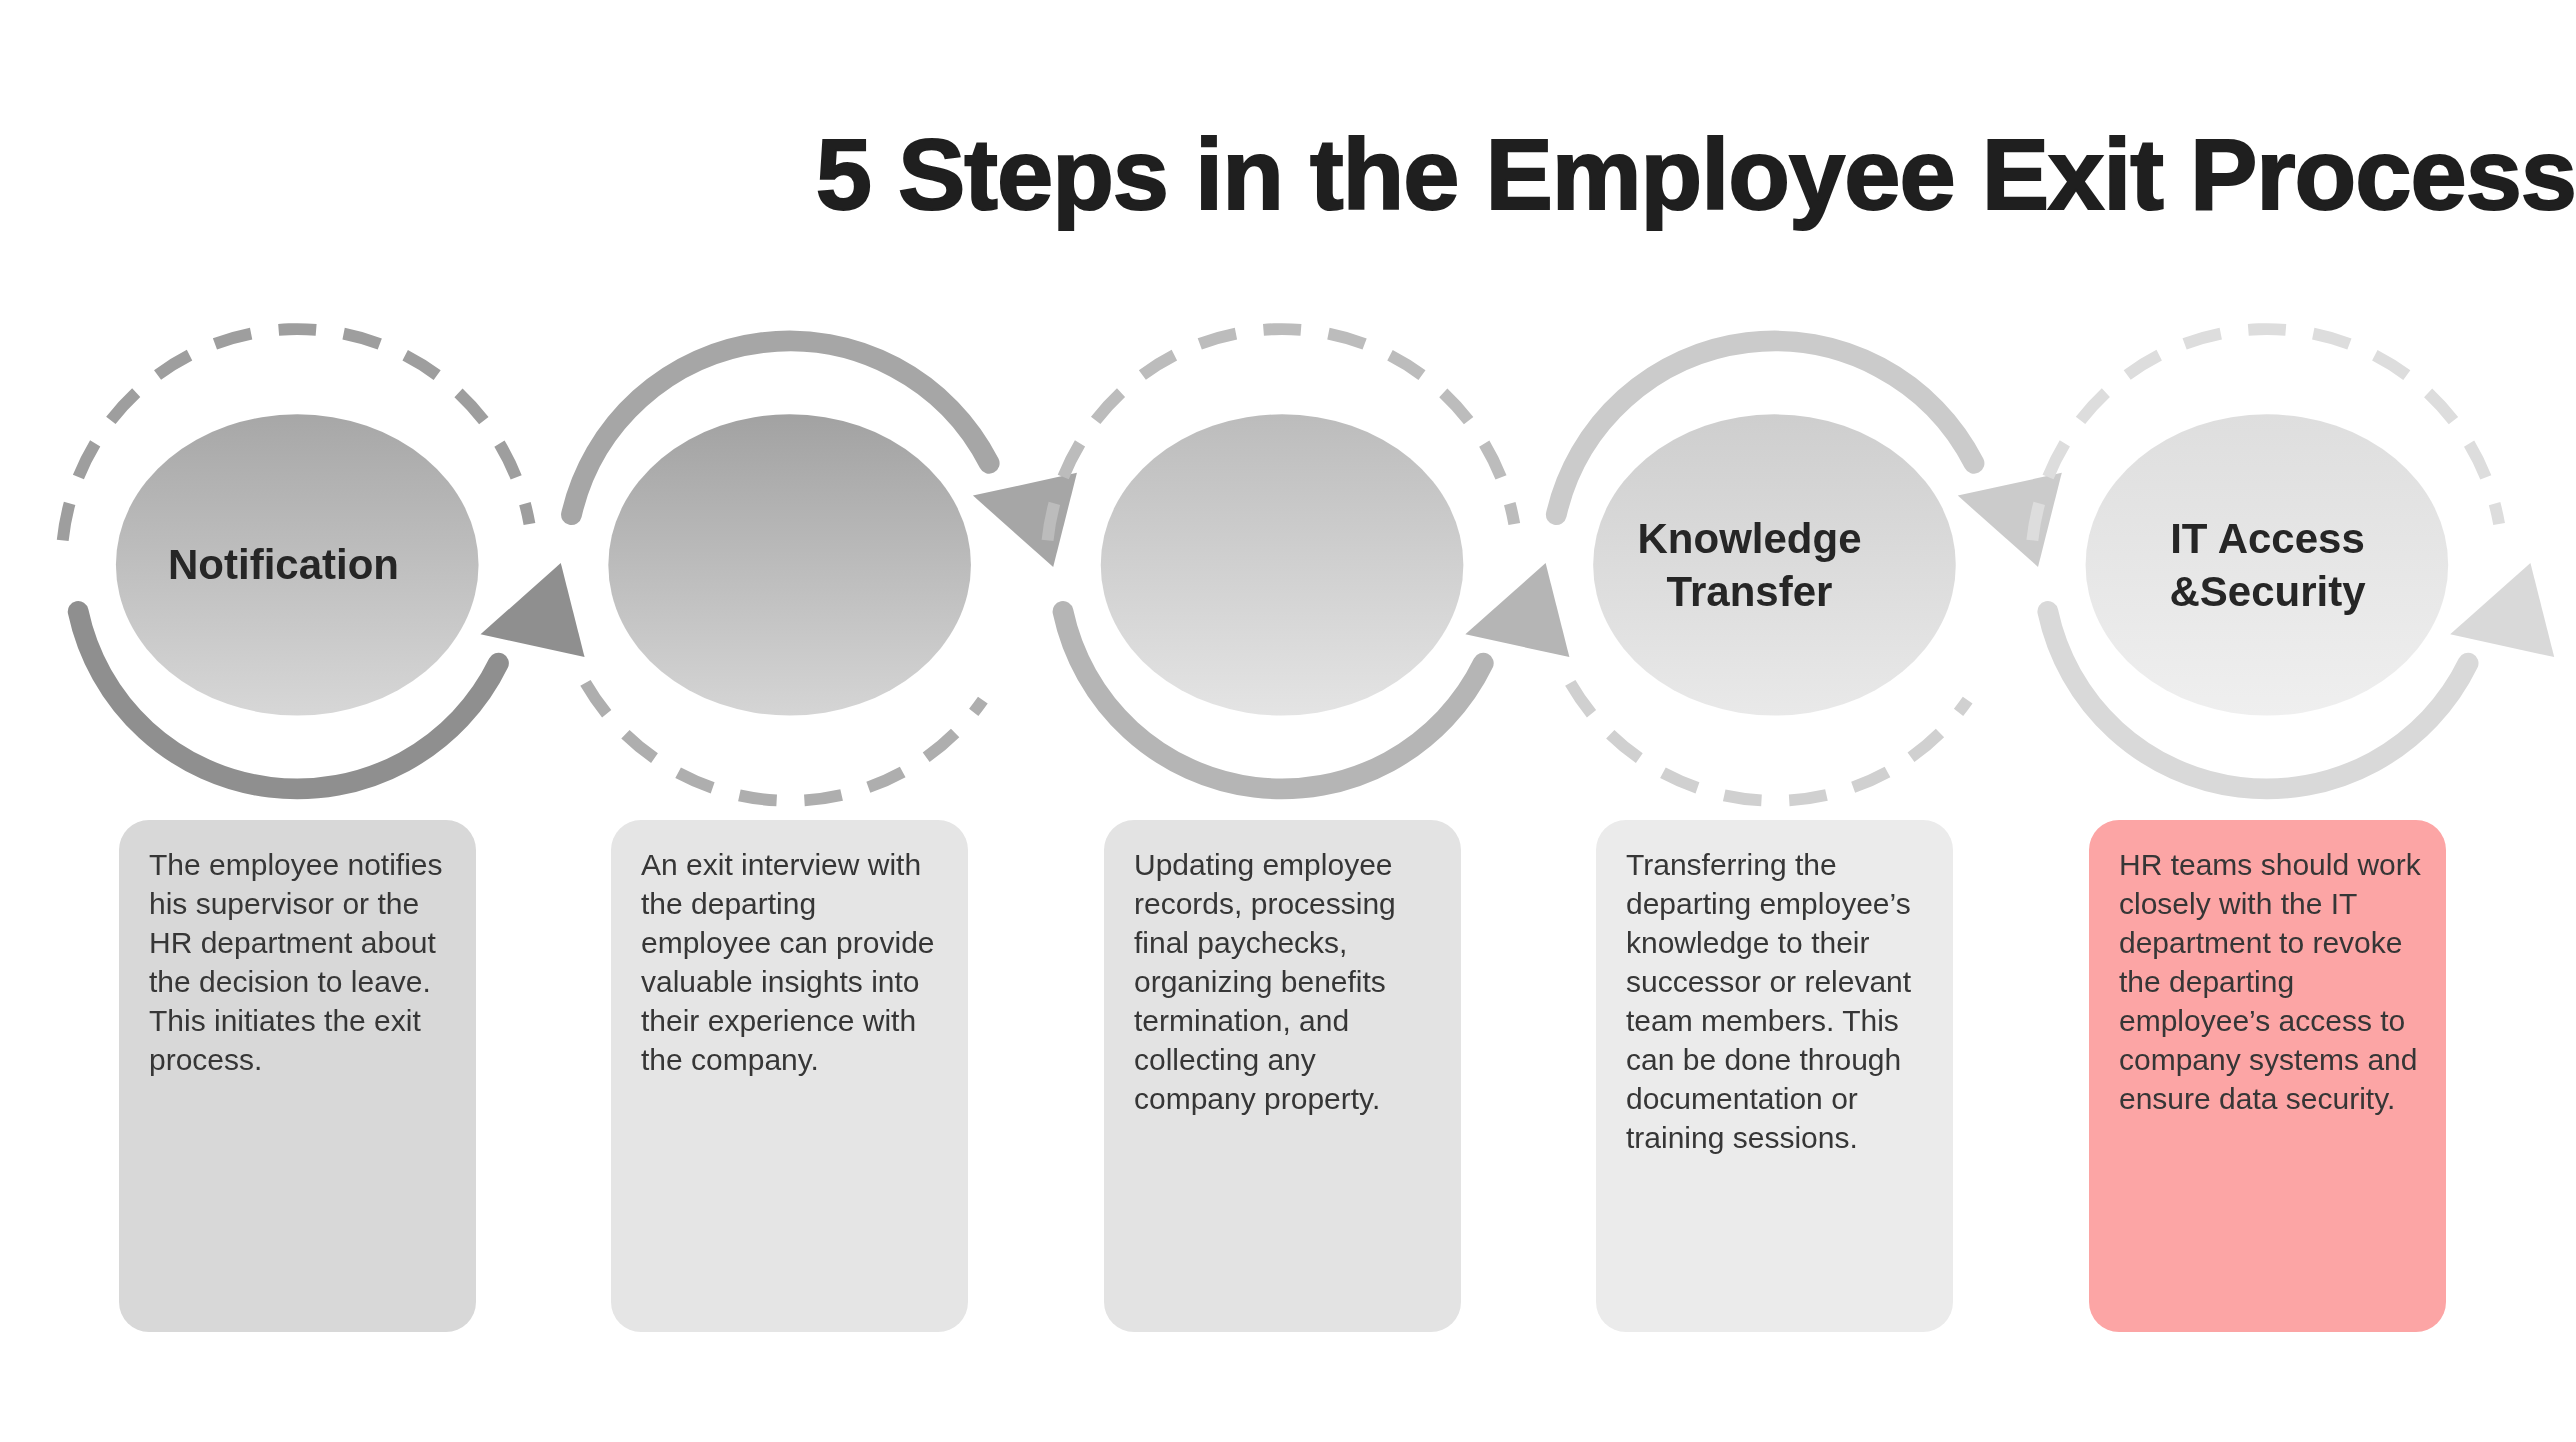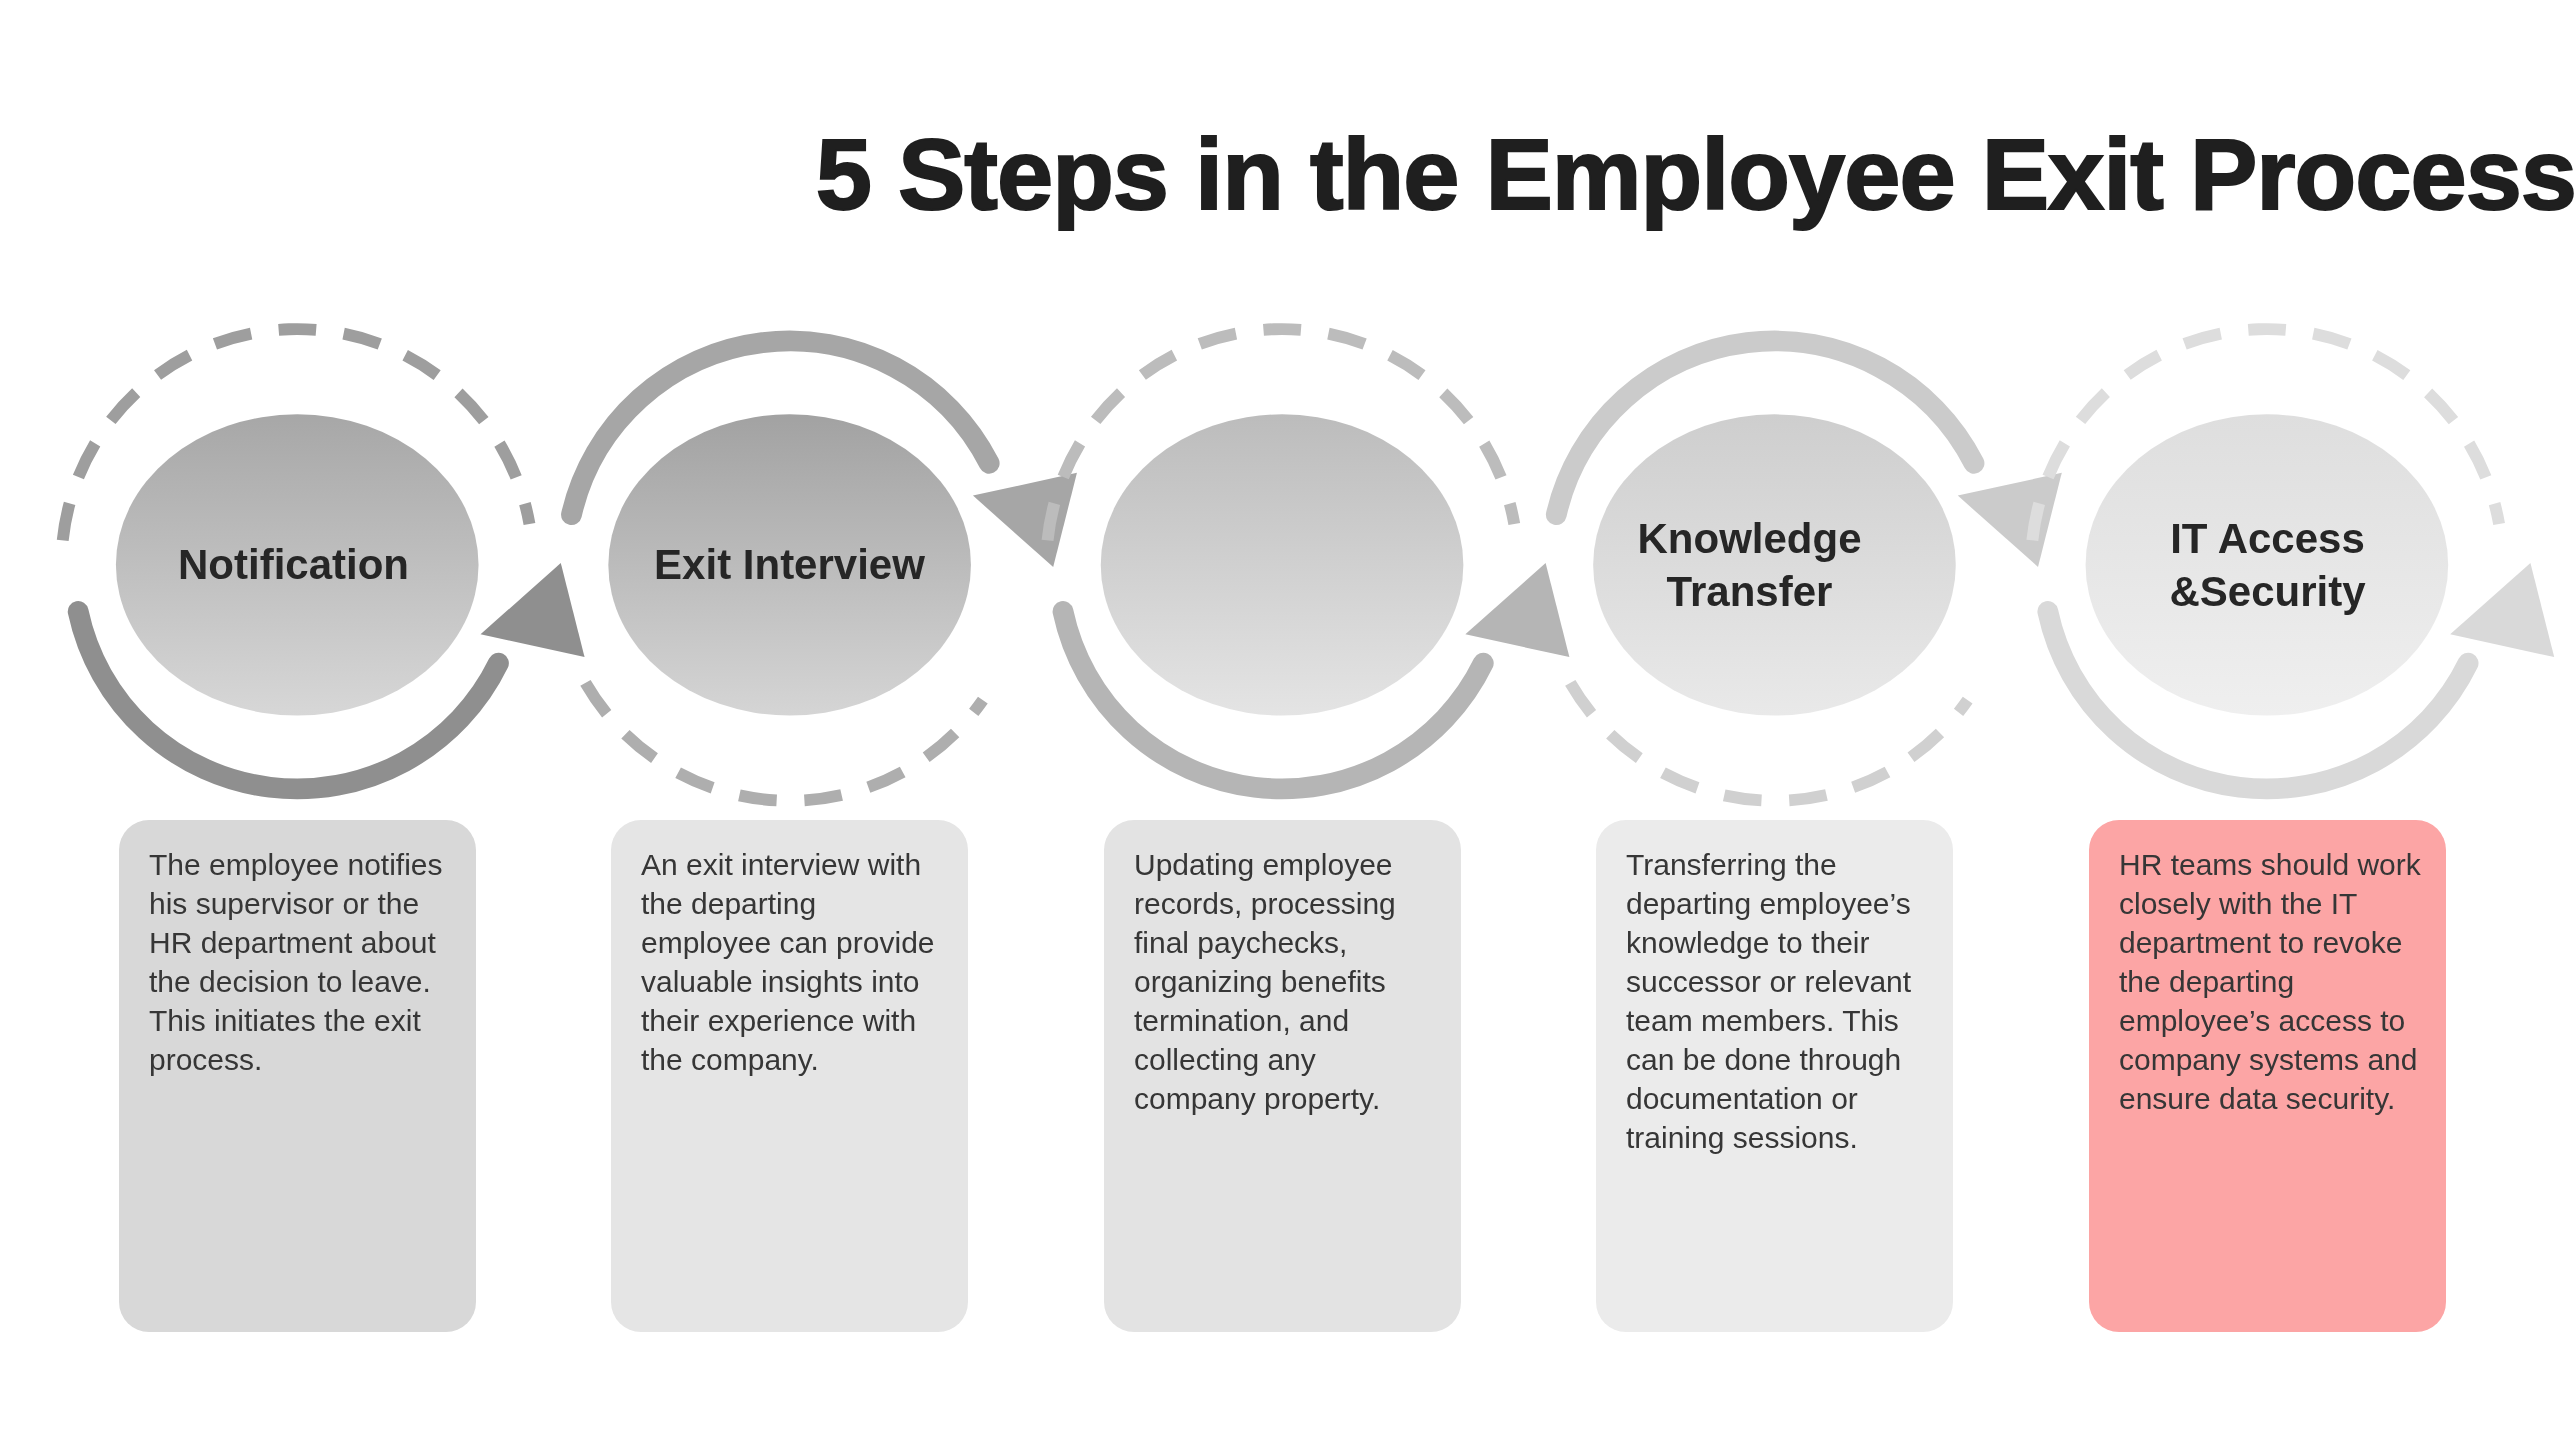--- a/index.html
+++ b/index.html
@@ -114,22 +114,21 @@
     </g>
 
     <g transform="translate(2288,570)">
       <path class="dashring" d="M -236.7 -24.9 A 238 238 0 0 1 234.4 -41.3" fill="none" stroke="#dddddd" stroke-width="12" stroke-dasharray="38 28"></path>
       <path class="swoosh" d="M -221.1 47 A 226 226 0 0 0 203.1 99.1" fill="none" stroke="#d9d9d9" stroke-width="21" stroke-linecap="round"></path>
       <polygon class="arrowhead" points="266,-2 185,70 290,93" fill="#d9d9d9"></polygon>
       <ellipse class="bubble" cx="0" cy="0" rx="183" ry="152" fill="url(#grad4)"></ellipse>
     </g>
   </svg>
 
-  <div class="step-label" style="left:110px">Notification</div>
-  <div class="step-label" style="left:606px">Exit Interview</div>
+  <div class="step-label" style="left:100px">Notification</div>
   <div class="step-label" style="left:1566px">Knowledge
 Transfer</div>
   <div class="step-label" style="left:2084px">IT Access
 &amp;Security</div>
 
   <div class="card" style="left: 119px; background: rgb(216, 216, 216);">
     <p>The employee notifies his supervisor or the HR department about the decision to leave. This initiates the exit process.</p>
   </div>
   <div class="card" style="left: 611px; background: #e5e5e5;">
     <p>An exit interview with the departing employee can provide valuable insights into their experience with the company.</p>

